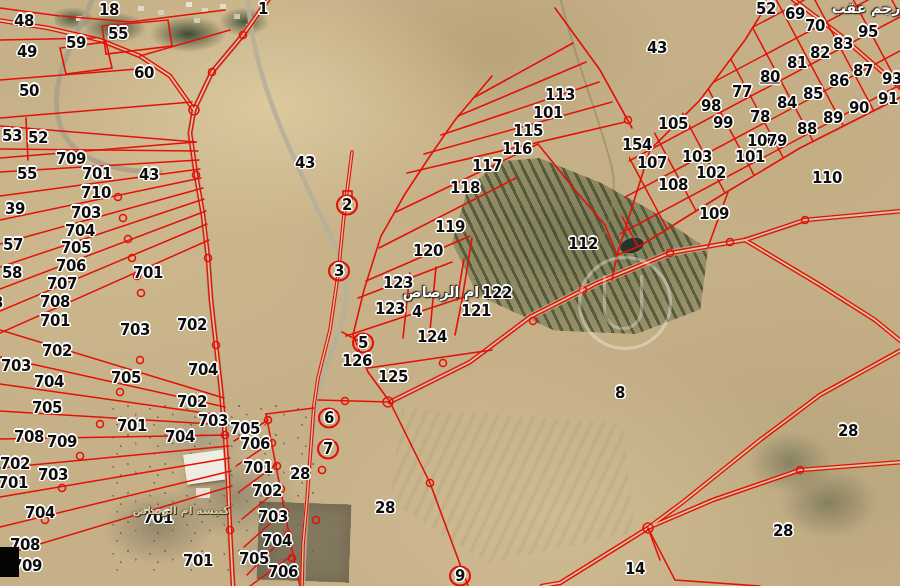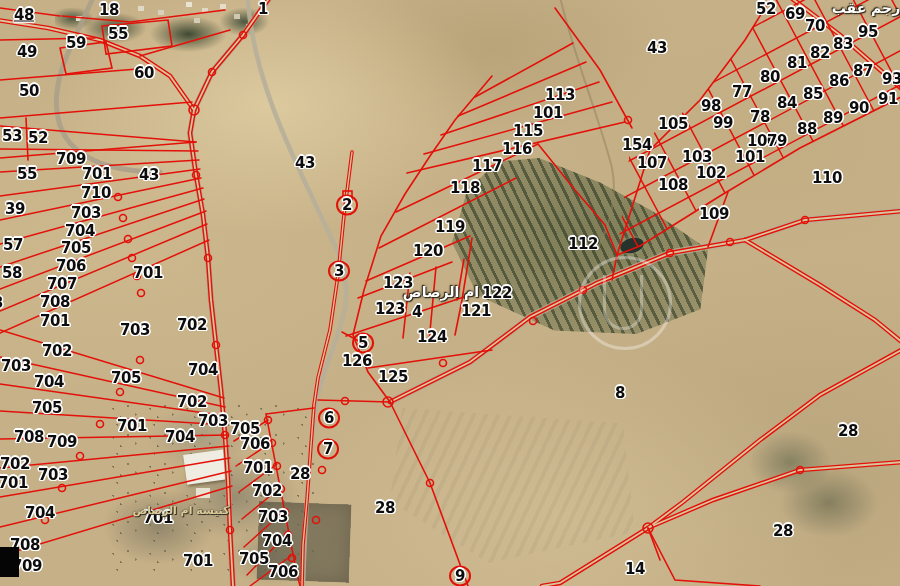--- a/index.html
+++ b/index.html
@@ -289,21 +289,21 @@
         </g>
       <rect x="343" y="191" width="9" height="9" fill="none" stroke-width="1.6"></rect>
     </g>
   </svg>
 
   <div class="wm">
   </div>
   <div class="wm-logo"></div>
 
   <div id="labels">
-      <div class="lbl" style="left: 24px; top: 15px; text-decoration: underline;">48</div>
+      <div class="lbl" style="left: 24px; top: 21px;">48</div>
       <div class="lbl" style="left: 109px; top: 10px;">18</div>
       <div class="lbl" style="left: 263px; top: 9px;">1</div>
       <div class="lbl" style="left: 118px; top: 34px;">55</div>
       <div class="lbl" style="left: 76px; top: 43px;">59</div>
       <div class="lbl" style="left: 27px; top: 52px;">49</div>
       <div class="lbl" style="left: 144px; top: 73px;">60</div>
       <div class="lbl" style="left: 29px; top: 91px;">50</div>
       <div class="lbl" style="left: 12px; top: 136px;">53</div>
       <div class="lbl" style="left: 38px; top: 138px;">52</div>
       <div class="lbl" style="left: 71px; top: 159px;">709</div>
@@ -384,21 +384,21 @@
       <div class="lbl" style="left: 620px; top: 393px;">8</div>
       <div class="lbl" style="left: 635px; top: 569px;">14</div>
       <div class="lbl" style="left: 657px; top: 48px;">43</div>
       <div class="lbl" style="left: 766px; top: 9px;">52</div>
       <div class="lbl" style="left: 795px; top: 14px;">69</div>
       <div class="lbl" style="left: 815px; top: 26px;">70</div>
       <div class="lbl" style="left: 868px; top: 32px;">95</div>
       <div class="lbl" style="left: 843px; top: 44px;">83</div>
       <div class="lbl" style="left: 820px; top: 53px;">82</div>
       <div class="lbl" style="left: 797px; top: 63px;">81</div>
-      <div class="lbl" style="left: 770px; top: 77px;">80</div>
+      <div class="lbl" style="left: 770px; top: 77px; text-decoration: underline;">80</div>
       <div class="lbl" style="left: 742px; top: 92px;">77</div>
       <div class="lbl" style="left: 711px; top: 106px;">98</div>
       <div class="lbl" style="left: 723px; top: 123px;">99</div>
       <div class="lbl" style="left: 673px; top: 124px;">105</div>
       <div class="lbl" style="left: 760px; top: 117px;">78</div>
       <div class="lbl" style="left: 748px; top: 141px; padding-left: 28px;">100</div>
       <div class="lbl" style="left: 777px; top: 141px;">79</div>
       <div class="lbl" style="left: 750px; top: 157px;">101</div>
       <div class="lbl" style="left: 697px; top: 157px;">103</div>
       <div class="lbl" style="left: 711px; top: 173px;">102</div>

